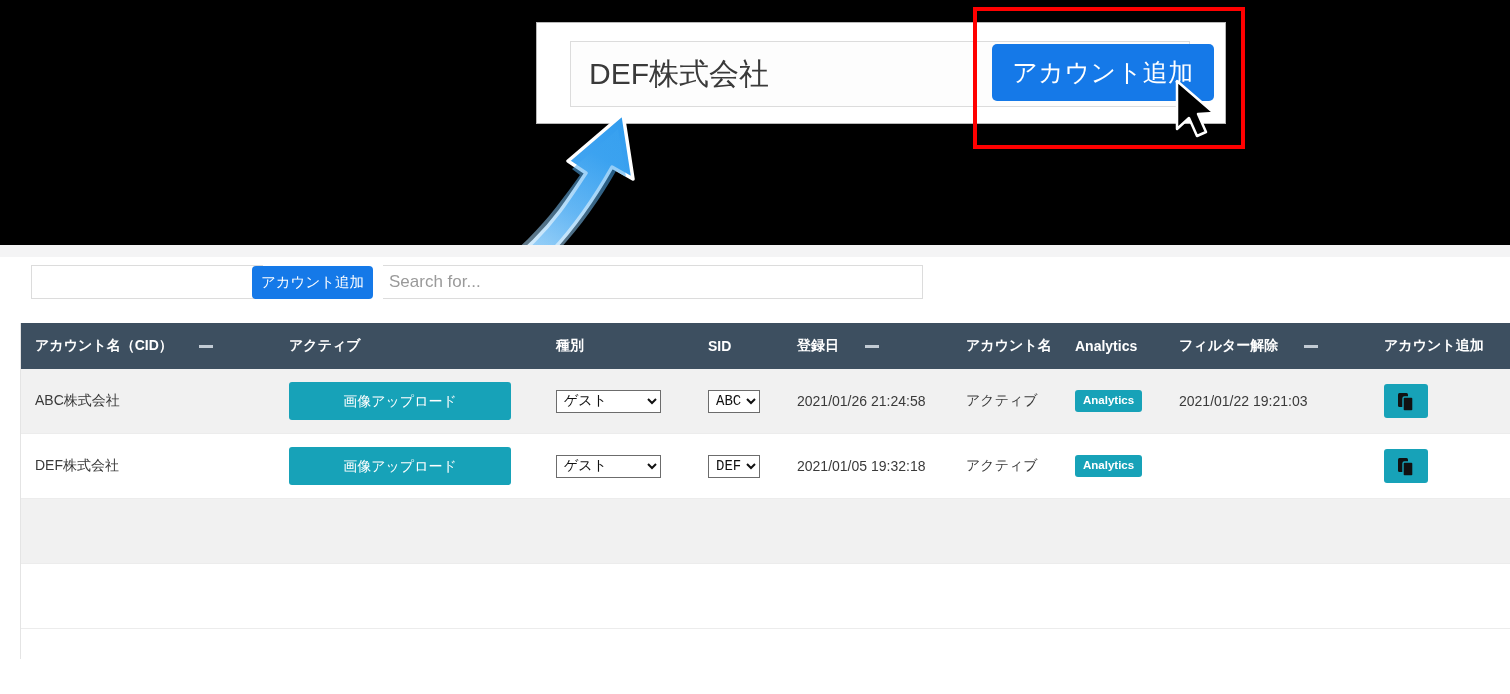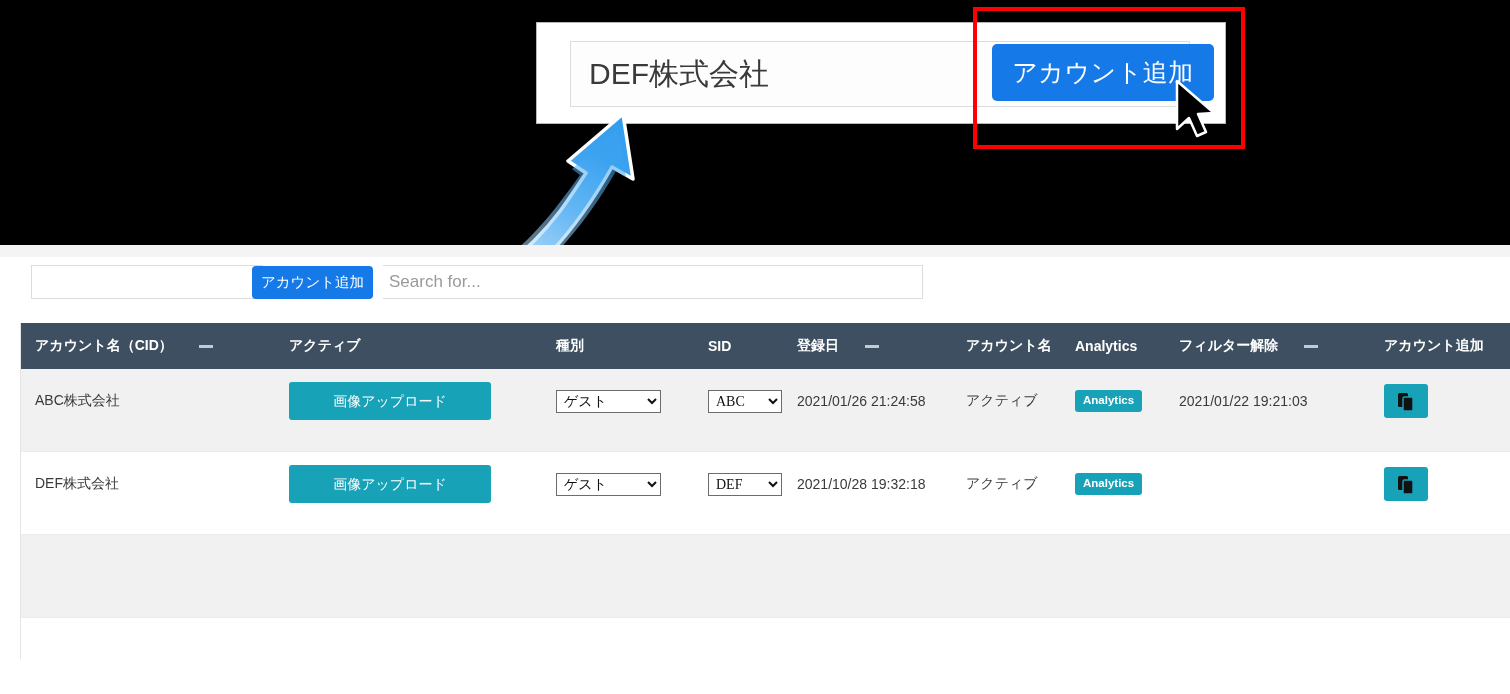--- a/index.html
+++ b/index.html
@@ -201,52 +201,52 @@
   }
   .sort-dash {
     display: inline-block;
     width: 14px;
     height: 3px;
     background: #c2cbd4;
     flex: none;
   }
   table.grid tbody td {
     height: 64px;
-    padding: 0 0 18px 14px;
+    padding: 0 0 0 14px;
     vertical-align: middle;
     font-size: 14px;
     color: #3a3a3a;
     white-space: nowrap;
     border-bottom: 1px solid #ececec;
   }
   tr.row-odd td { background: #f1f1f1; }
   tr.row-even td { background: #ffffff; }
   tr.row-blank td { height: 62px; }
 
   .btn-upload {
     display: inline-block;
-    width: 202px; height: 38px;
+    width: 222px; height: 38px;
     background: #17a2b8;
     border-radius: 3px;
     color: #ffffff;
     font-size: 14px;
     line-height: 38px;
     text-align: center;
   }
   select.mini {
-    font-family: Liberation Serif, serif;
+    font-family: Liberation Mono, monospace;
     font-size: 14px;
     color: #111;
     background: #ffffff;
     border: 1px solid #6c6c6c;
     height: 23px;
     padding: 0 2px 0 3px;
   }
   select.sel-type { width: 105px; }
-  select.sel-sid  { width: 74px; }
+  select.sel-sid  { width: 52px; }
 
   .badge-analytics {
     display: inline-block;
     background: #17a2b8;
     color: #ffffff;
     font-size: 11.5px;
     font-weight: bold;
     border-radius: 3px;
     padding: 5px 8px;
     line-height: 1;
@@ -403,21 +403,21 @@
             <td>
               <select class="mini sel-type">
                 <option>ゲスト</option>
               </select>
             </td>
             <td>
               <select class="mini sel-sid">
                 <option>DEF</option>
               </select>
             </td>
-            <td>2021/10/28 19:32:18</td>
+            <td>2021/01/05 19:32:18</td>
             <td class="status-text">アクティブ</td>
             <td>
               <span class="badge-analytics">Analytics</span>
             </td>
             <td></td>
             <td>
               <span class="icon-btn">
                 <svg width="16" height="18" viewBox="0 0 16 18">
                   <rect x="0" y="0" width="10" height="14" rx="1.5" fill="#111"></rect>
                   <rect x="5" y="4" width="10" height="14" rx="1.5" fill="#111" stroke="#17a2b8" stroke-width="1.4"></rect>

